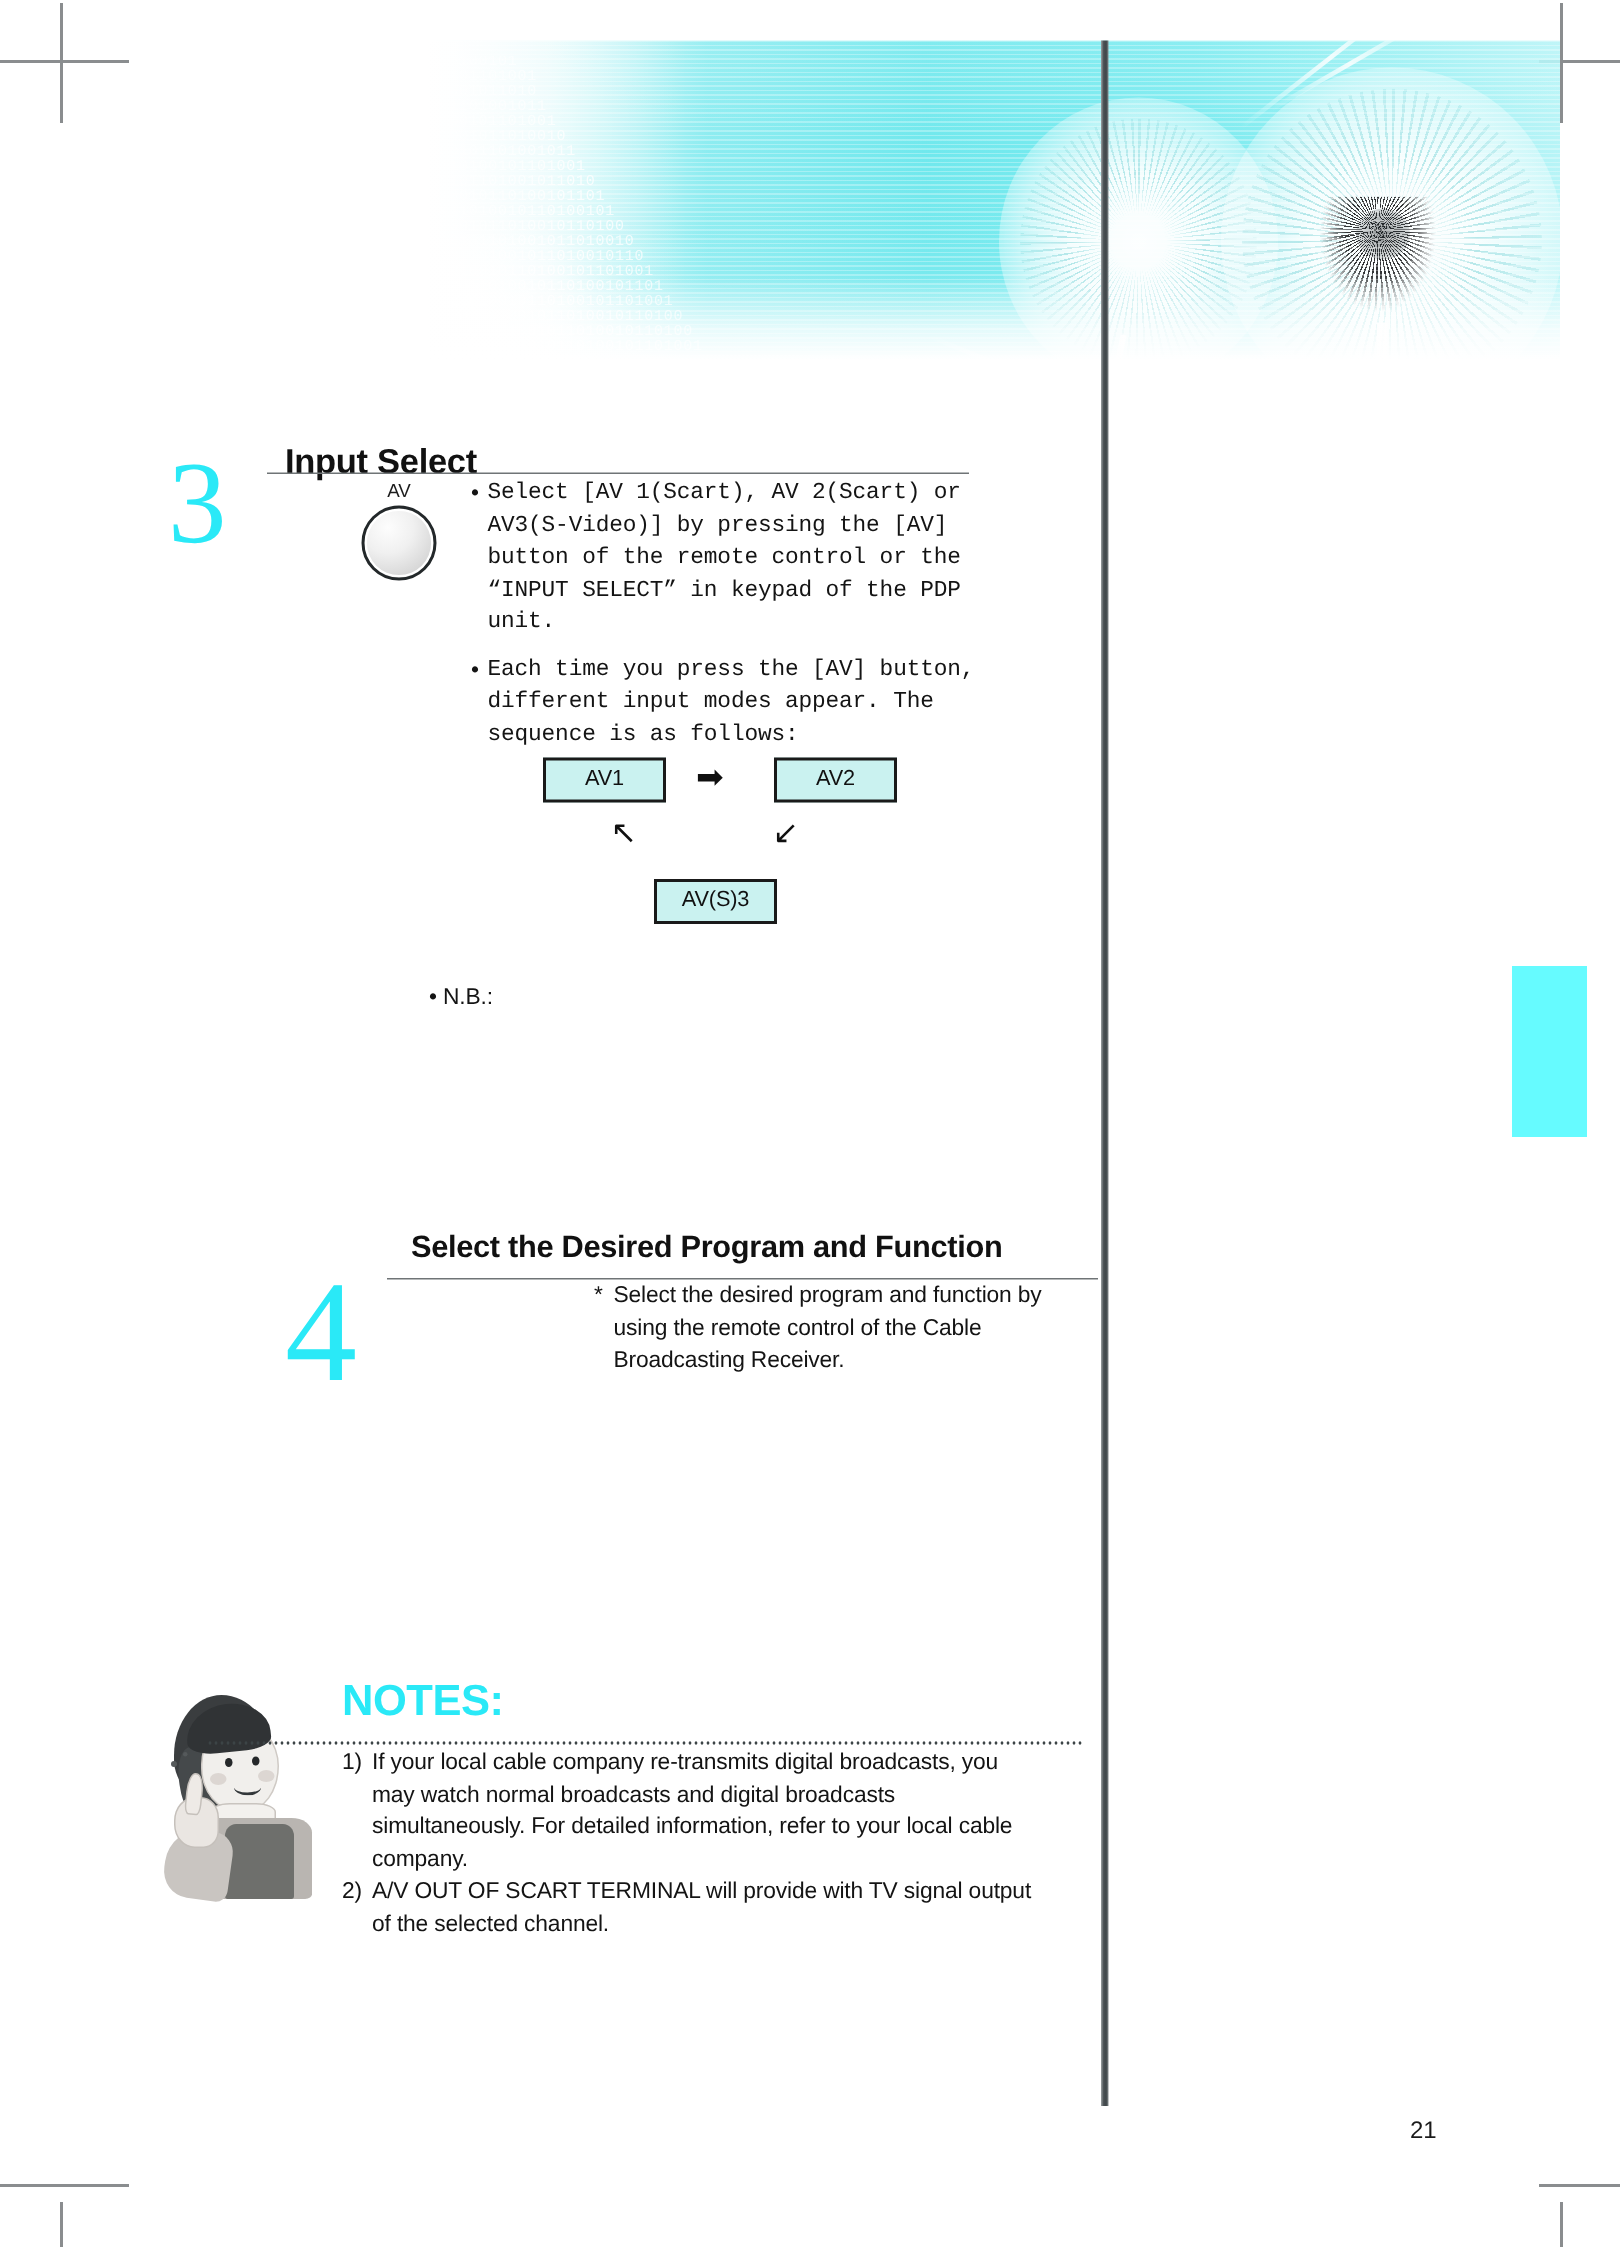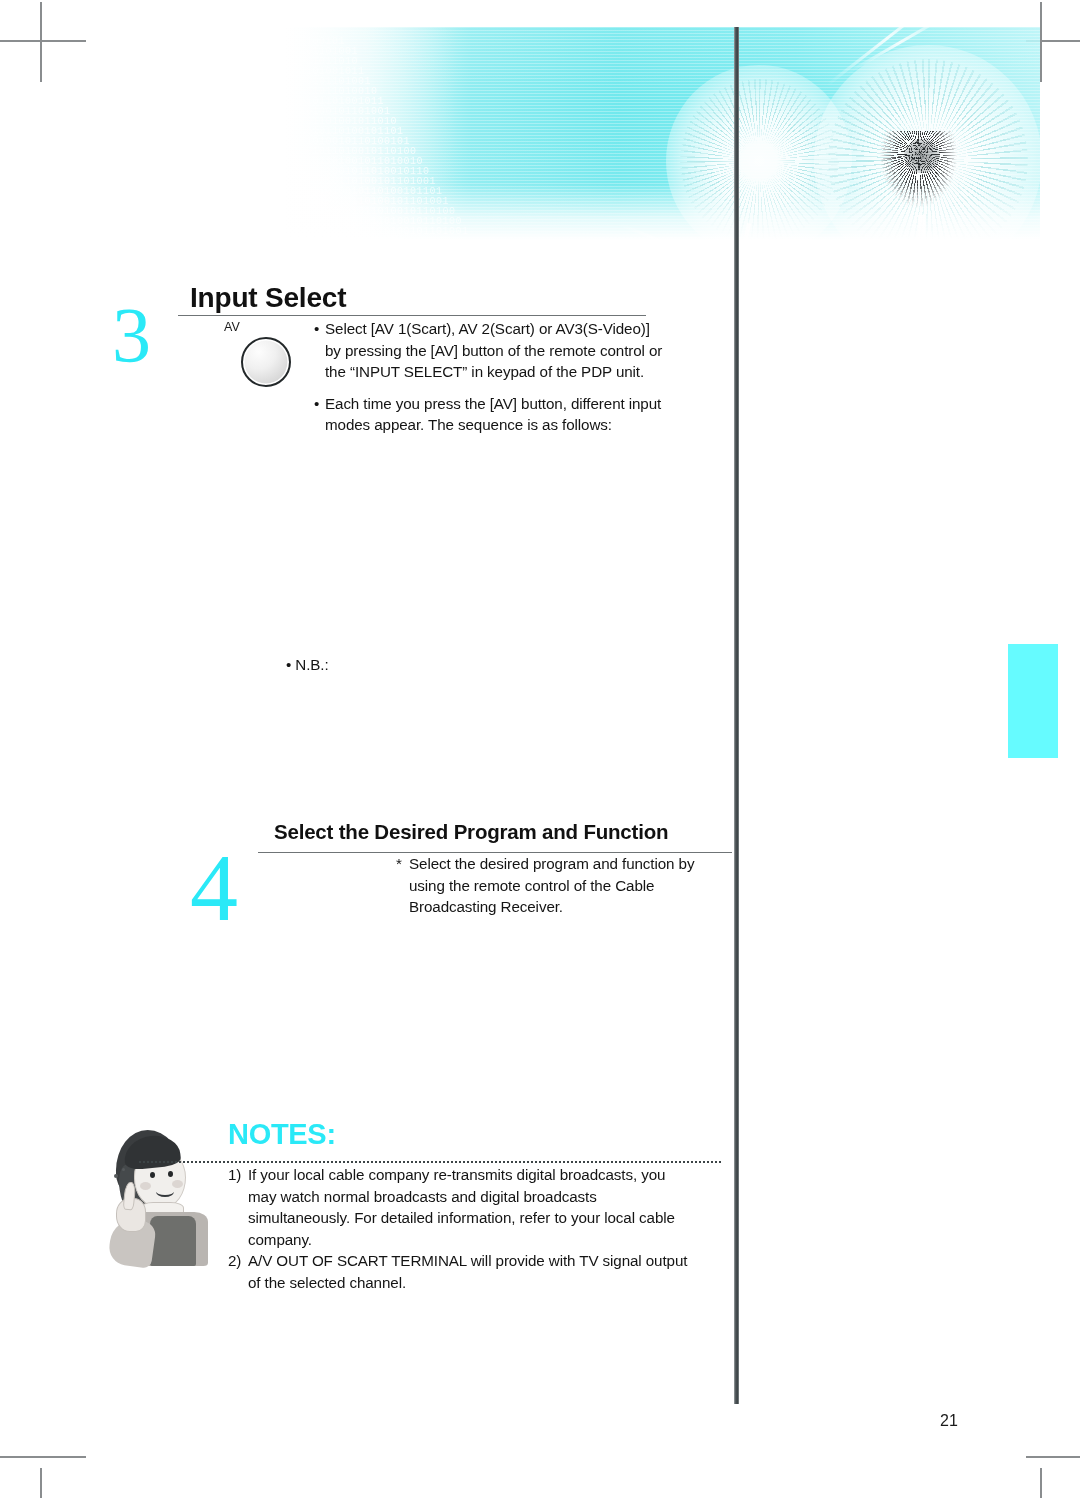--- a/index.html
+++ b/index.html
@@ -191,34 +191,34 @@
     line-height: 21.5px;
     color: #141414;
     letter-spacing: -0.1px;
   }
   .bullet-row { display: flex; }
   .bullet-mark {
     width: 11px;
     flex: 0 0 11px;
     text-align: left;
   }
-  .bullet-body { flex: 1 1 auto; }
+  .bullet-body { flex: 1 1 auto; font-family: Liberation Mono, monospace; }
   .hang-row { display: flex; }
   .hang-mark { width: 20px; flex: 0 0 20px; }
   .hang-body { flex: 1 1 auto; }
 
   
   #step3-num { left: 112px; top: 296px; font-size: 78px; }
-  #step3-title { left: 190px; top: 282px; font-size: 28px; }
+  #step3-title { left: 190px; top: 294px; font-size: 23px; }
   #step3-rule { left: 178px; top: 315px; width: 468px; }
 
   #av-button-wrap { position: absolute; left: 224px; top: 320px; width: 84px; height: 80px; }
   #av-label {
     position: absolute; left: 0; top: 0; width: 84px;
-    font-size: 12.5px; color: #1c1c1c;
+    text-align: center; font-size: 12.5px; color: #1c1c1c;
   }
   #av-knob {
     position: absolute; left: 17px; top: 17px;
     width: 46px; height: 46px; border-radius: 50%;
     border: 2.4px solid #23282a;
     background:
       radial-gradient(circle at 34% 28%, #fdfdfd 0%, #f0f0f0 38%, #d9d9d9 72%, #c6c6c6 100%);
     box-shadow: inset 0 0 0 1.6px #ffffff;
   }
 
@@ -422,20 +422,28 @@
     <div class="bullet-row">
       <div class="bullet-mark">•</div>
       <div class="bullet-body">Select [AV 1(Scart), AV 2(Scart) or AV3(S-Video)] by pressing the [AV] button of the remote control or the “INPUT SELECT” in keypad of the PDP unit.</div>
     </div>
     <div class="bullet-row" style="margin-top:10px;">
       <div class="bullet-mark">•</div>
       <div class="bullet-body">Each time you press the [AV] button, different input modes appear. The sequence is as follows:</div>
     </div>
   </div>
 
+  <div id="av-diagram">
+    <div id="av-box-1" class="av-box">AV1</div>
+    <div id="av-box-2" class="av-box">AV2</div>
+    <div id="av-box-3" class="av-box">AV(S)3</div>
+    <div id="av-arrow-right" class="av-arrow">➡</div>
+    <div id="av-arrow-upleft" class="av-arrow">↖</div>
+    <div id="av-arrow-downleft" class="av-arrow">↙</div>
+  </div>
 
   <div id="step3-note" class="body-text">
     <div class="hang-row">
       <div class="hang-mark"><span>•</span>&nbsp;<span>N.B.:</span></div>
     </div>
   </div>
 
   <div id="step4-num" class="step-num">4</div>
   <div id="step4-title" class="step-title">Select the Desired Program and Function</div>
   <div id="step4-rule" class="rule"></div>

